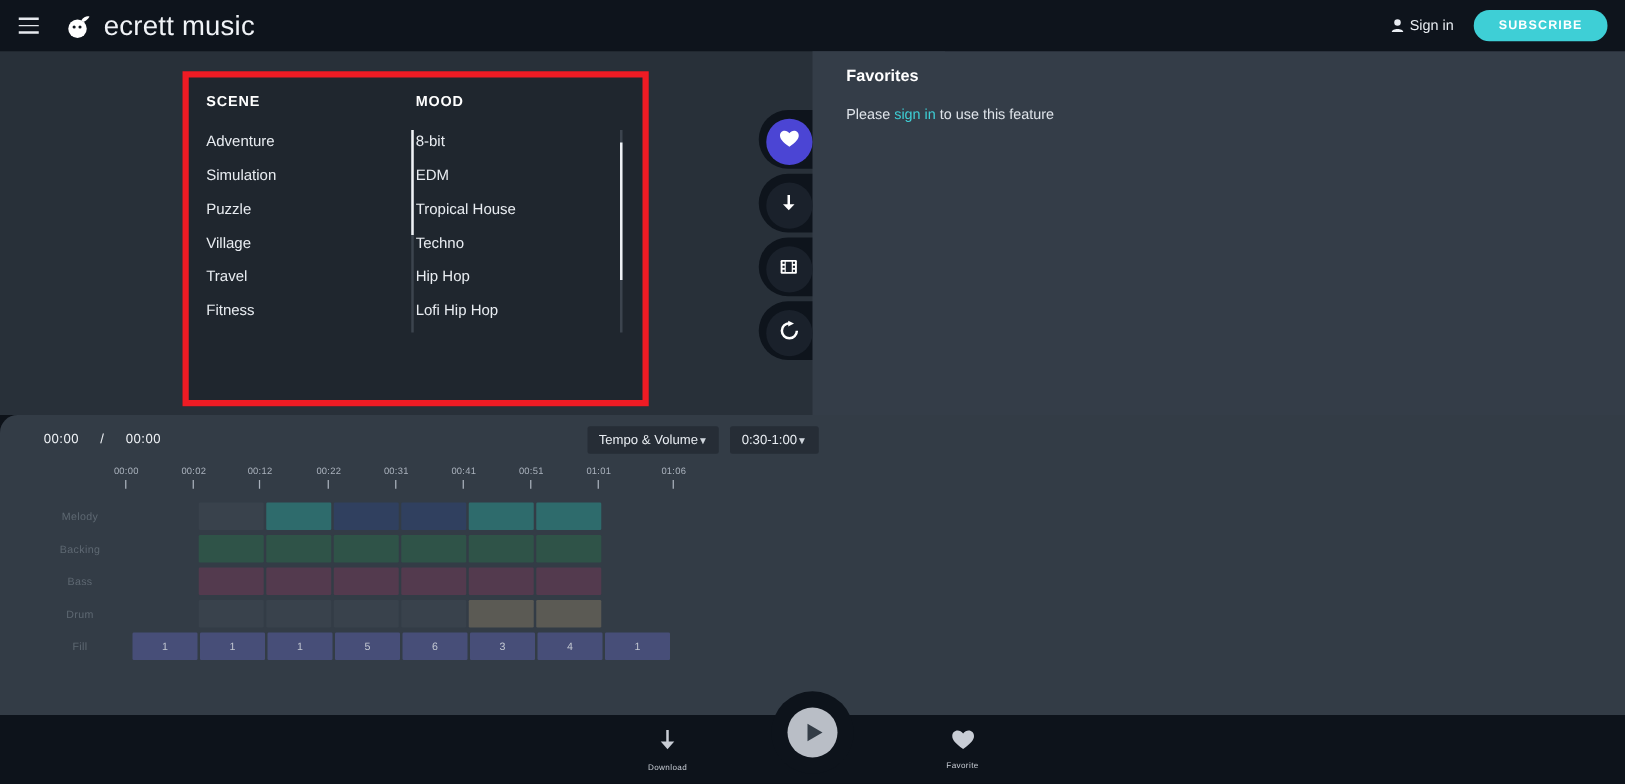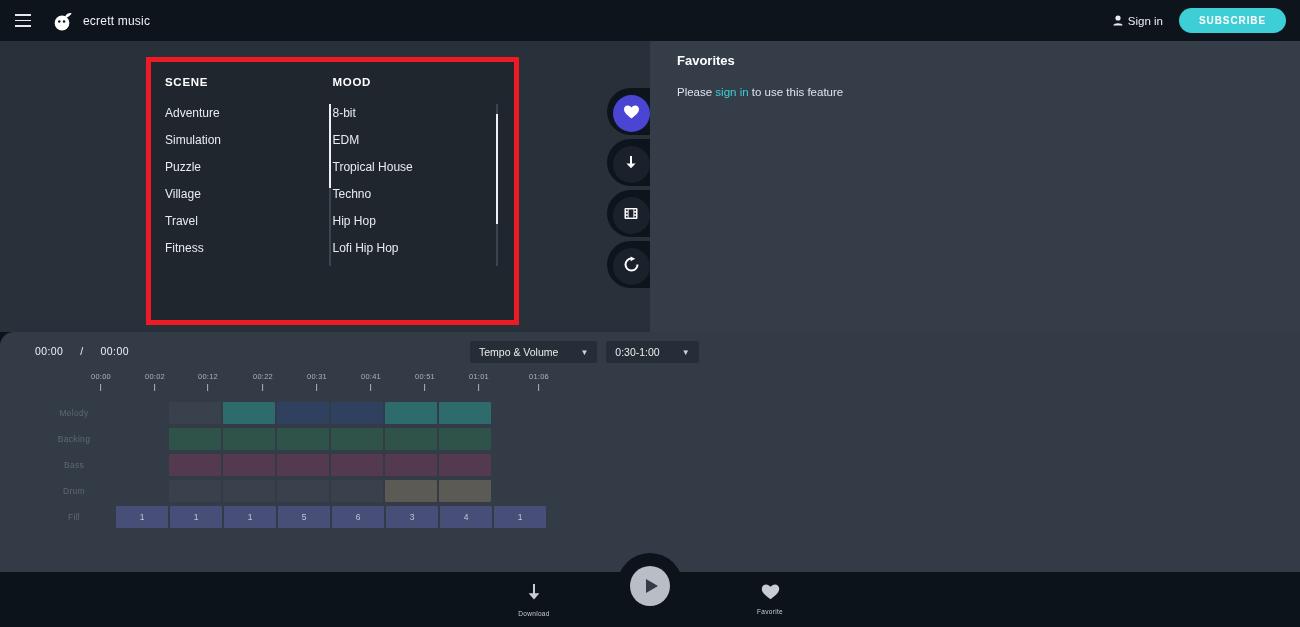--- a/index.html
+++ b/index.html
@@ -17,21 +17,21 @@
     background: #0e141c; display: flex; align-items: center;
   }
   .hamburger {
     margin-left: 10px; width: 26px; height: 26px;
     display: flex; flex-direction: column; justify-content: center;
     align-items: center; gap: 4px; cursor: pointer;
   }
   .hamburger span { display: block; width: 16px; height: 1.6px; background: #e6e9ee; }
   .brand { display: flex; align-items: center; margin-left: 16px; gap: 9px; }
   .brand-logo { width: 22px; height: 22px; }
-  .brand-name { color: #f0f3f7; font-size: 12px; letter-spacing: .2px; }
+  .brand-name { color: #f0f3f7; font-size: 22px; letter-spacing: .2px; }
   .header-right {
     position: absolute; right: 14px; top: 0; height: 41px;
     display: flex; align-items: center; gap: 16px;
   }
   .signin { display: flex; align-items: center; gap: 5px; color: #e9edf2; font-size: 11.5px; cursor: pointer; }
   .signin svg { display: block; }
   .subscribe {
     background: #3ecfd6; color: #ffffff; border: none; border-radius: 14px;
     height: 25px; padding: 0 20px; font-size: 10px; font-weight: bold;
     letter-spacing: .9px; cursor: pointer; font-family: "Liberation Sans", sans-serif;
@@ -106,30 +106,30 @@
     color: #eef1f5; font-size: 10.5px; letter-spacing: .4px;
     display: flex; gap: 17px; align-items: center;
   }
   .tl-time .sep { color: #eef1f5; }
   .tl-selects {
     position: absolute; left: 470px; top: 9px; display: flex; gap: 9px;
   }
   .tl-select {
     background: #262d36; color: #e9edf2; font-size: 10.5px;
     padding: 5px 9px; border-radius: 2px; cursor: pointer;
-    display: flex; align-items: center; gap: 22px; white-space: nowrap;
+    display: flex; align-items: center; gap: 0; white-space: nowrap;
   }
   .caret { font-size: 8px; color: #cfd5dc; }
 
   .ruler { position: relative; height: 28px; margin-left: 0; }
   .tick { position: absolute; top: 0; transform: translateX(-50%); text-align: center; }
   .tick-label { color: #aab2bd; font-size: 7.5px; letter-spacing: .2px; white-space: nowrap; }
   .tick-mark { width: 1px; height: 7px; background: #aab2bd; margin: 3px auto 0; }
 
-  .grid { position: relative; margin-left: 16px; }
+  .grid { position: relative; margin-left: 6px; }
   .track-row { position: relative; height: 26px; display: flex; align-items: center; }
   .track-label {
     position: absolute; left: 30px; width: 56px; text-align: center;
     color: #5e6872; font-size: 8.5px; letter-spacing: .3px;
   }
   .clips { position: absolute; left: 98px; top: 0; height: 26px; display: flex; gap: 2px; }
   .clip { width: 52px; height: 22px; margin-top: 2px; border-radius: 1px; }
   .fill-row .clip {
     display: flex; align-items: center; justify-content: center;
     color: #c3c8d2; font-size: 8.5px;

